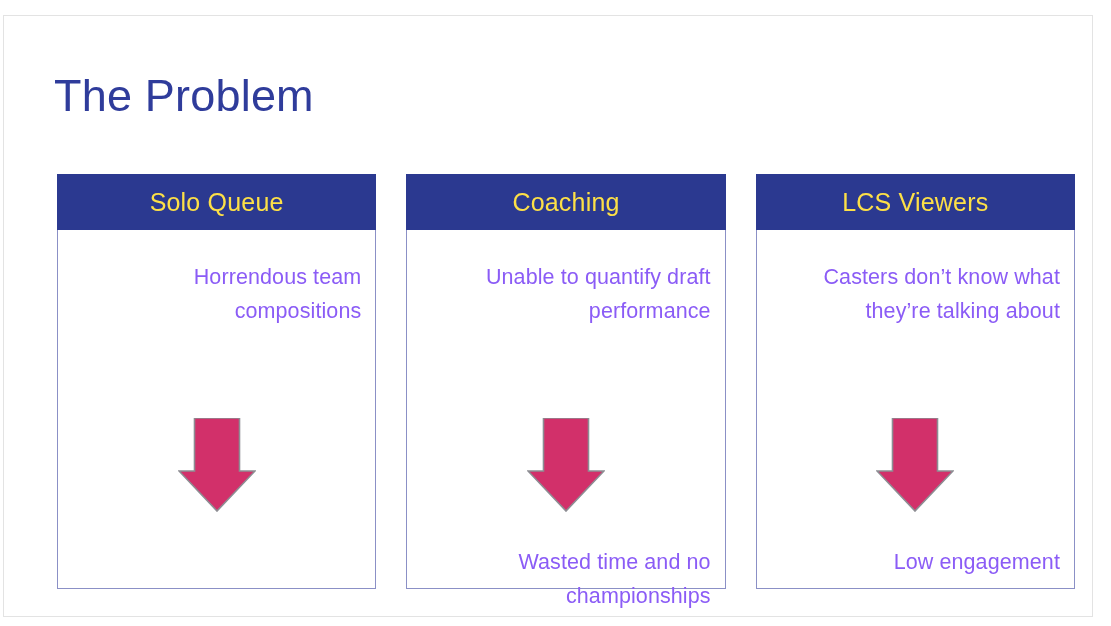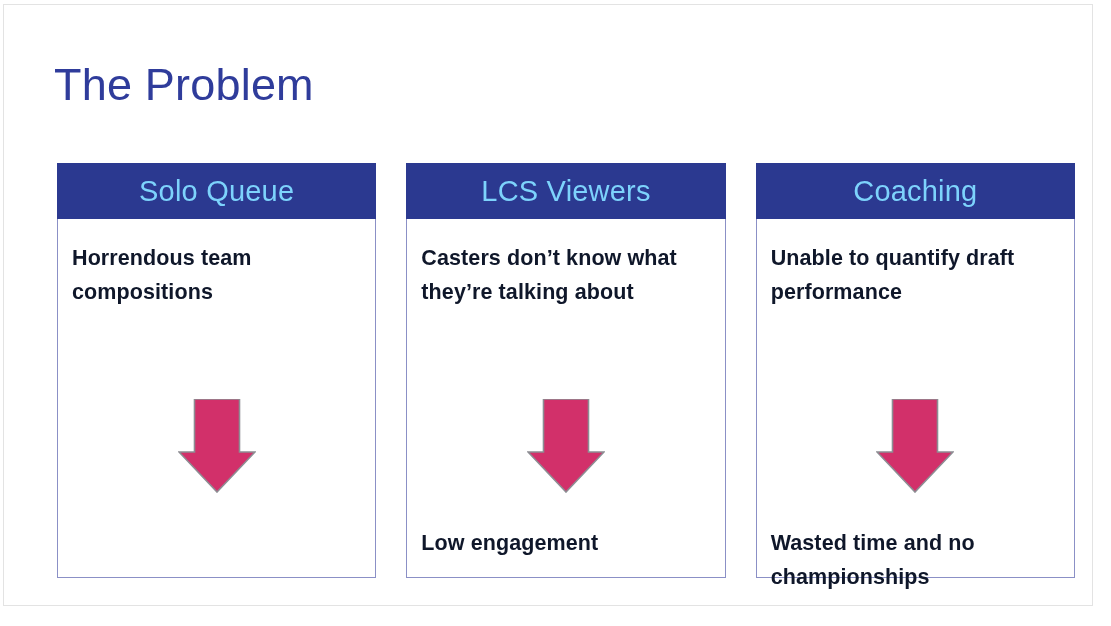--- a/index.html
+++ b/index.html
@@ -12,21 +12,21 @@
     height: 626px;
     overflow: hidden;
     font-family: "Liberation Sans", sans-serif;
     -webkit-font-smoothing: antialiased;
   }
 
   
   #slide {
     position: absolute;
     left: 3px;
-    top: 4px;
+    top: 15px;
     width: 1090px;
     height: 602px;
     background: #ffffff;
     border: 1px solid #e3e3e3;
     box-sizing: border-box;
   }
 
   
   #page-title {
     position: absolute;
@@ -57,47 +57,47 @@
     flex-direction: column;
     background: #ffffff;
     border: 1px solid #8b90c6;
     box-sizing: border-box;
   }
 
   .card-header {
     height: 56px;
     flex: 0 0 56px;
     background: #2b3990;
-    color: #7dd3fc;
+    color: #fde047;
     display: flex;
     align-items: center;
     justify-content: center;
-    font-size: 29px;
+    font-size: 25px;
     font-weight: 300;
     letter-spacing: 0.2px;
-    margin: -1px -1px 0 -1px;
+    margin: -1px -1px 8px -1px;
     box-sizing: content-box;
   }
 
   .card-body {
     flex: 1 1 auto;
     position: relative;
     display: flex;
     flex-direction: column;
     align-items: center;
     box-sizing: border-box;
     padding: 0 14px;
   }
 
   .card-text {
-    color: #0f172a;
+    color: #8b5cf6;
     font-size: 21.5px;
-    font-weight: 700;
+    font-weight: 400;
     line-height: 34px;
-    text-align: left;
+    text-align: right;
     letter-spacing: 0.1px;
   }
 
   .card-text.top {
     margin-top: 22px;
   }
 
   .card-text.bottom {
     position: absolute;
     left: 14px;
@@ -135,39 +135,39 @@
         <div class="card-text top">Horrendous team compositions</div>
         <div class="arrow-wrap">
           <svg class="arrow-svg" viewBox="0 0 78 94" xmlns="http://www.w3.org/2000/svg" aria-hidden="true">
             <polygon points="16.5,0 61.5,0 61.5,53 77,53 39,93 1,53 16.5,53" fill="#d2306a" stroke="#8d8d93" stroke-width="1.6" stroke-linejoin="miter"></polygon>
           </svg>
         </div>
       </div>
     </div>
 
     <div class="card">
+      <div class="card-header">Coaching</div>
+      <div class="card-body">
+        <div class="card-text top">Unable to quantify draft performance</div>
+        <div class="arrow-wrap">
+          <svg class="arrow-svg" viewBox="0 0 78 94" xmlns="http://www.w3.org/2000/svg" aria-hidden="true">
+            <polygon points="16.5,0 61.5,0 61.5,53 77,53 39,93 1,53 16.5,53" fill="#d2306a" stroke="#8d8d93" stroke-width="1.6" stroke-linejoin="miter"></polygon>
+          </svg>
+        </div>
+        <div class="card-text bottom">Wasted time and no championships</div>
+      </div>
+    </div>
+
+    <div class="card">
       <div class="card-header">LCS Viewers</div>
       <div class="card-body">
         <div class="card-text top">Casters don’t know what they’re talking about</div>
         <div class="arrow-wrap">
           <svg class="arrow-svg" viewBox="0 0 78 94" xmlns="http://www.w3.org/2000/svg" aria-hidden="true">
             <polygon points="16.5,0 61.5,0 61.5,53 77,53 39,93 1,53 16.5,53" fill="#d2306a" stroke="#8d8d93" stroke-width="1.6" stroke-linejoin="miter"></polygon>
           </svg>
         </div>
         <div class="card-text bottom">Low engagement</div>
       </div>
     </div>
 
-    <div class="card">
-      <div class="card-header">Coaching</div>
-      <div class="card-body">
-        <div class="card-text top">Unable to quantify draft performance</div>
-        <div class="arrow-wrap">
-          <svg class="arrow-svg" viewBox="0 0 78 94" xmlns="http://www.w3.org/2000/svg" aria-hidden="true">
-            <polygon points="16.5,0 61.5,0 61.5,53 77,53 39,93 1,53 16.5,53" fill="#d2306a" stroke="#8d8d93" stroke-width="1.6" stroke-linejoin="miter"></polygon>
-          </svg>
-        </div>
-        <div class="card-text bottom">Wasted time and no championships</div>
-      </div>
-    </div>
-
   </div>
 </div>
 
 </body></html>

